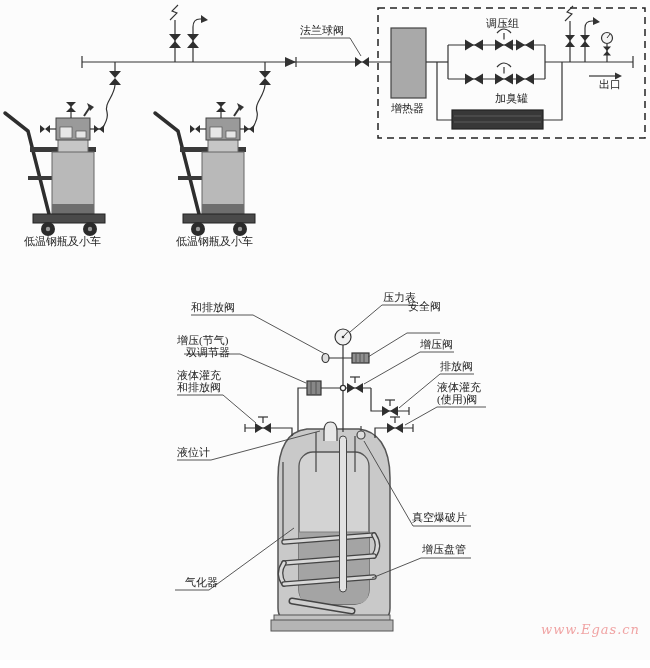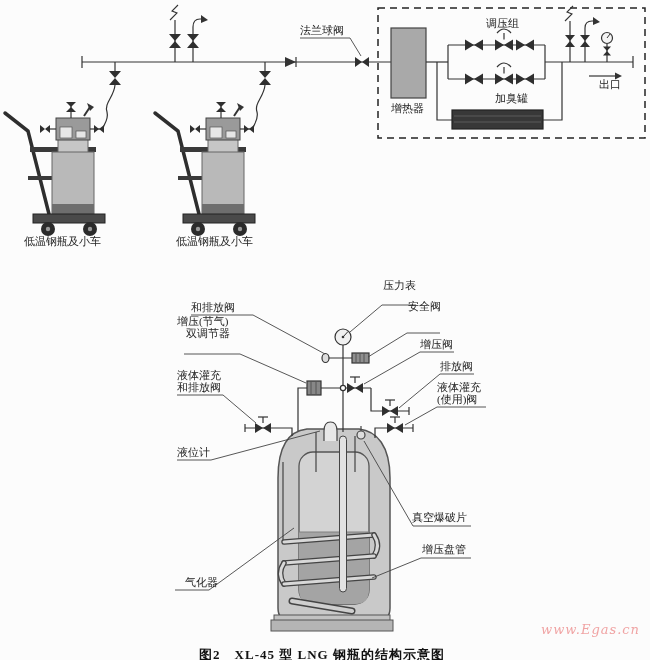--- a/index.html
+++ b/index.html
@@ -237,37 +237,36 @@
 
 <div class="lbl" style="left:300px;top:25px">法兰球阀</div>
 <div class="lbl" style="left:486px;top:18px">调压组</div>
 <div class="lbl" style="left:391px;top:103px">增热器</div>
 <div class="lbl" style="left:495px;top:93px">加臭罐</div>
 <div class="lbl" style="left:599px;top:79px">出口</div>
 <div class="lbl" style="left:24px;top:236px">低温钢瓶及小车</div>
 <div class="lbl" style="left:176px;top:236px">低温钢瓶及小车</div>
 
 <div class="lbl" style="left:191px;top:302px">和排放阀</div>
-<div class="lbl" style="left:383px;top:280px">压力表</div>
+<div class="lbl" style="left:383px;top:292px">压力表</div>
 <div class="lbl" style="left:408px;top:301px">安全阀</div>
-<div class="lbl two" style="left:177px;top:316px">
+<div class="lbl two" style="left:177px;top:335px">
   <span>增压(节气)</span>
   <span class="indent">双调节器</span>
 </div>
 <div class="lbl" style="left:420px;top:339px">增压阀</div>
 <div class="lbl" style="left:440px;top:361px">排放阀</div>
 <div class="lbl two" style="left:437px;top:382px">
   <span>液体灌充</span>
   <span>(使用)阀</span>
 </div>
 <div class="lbl two" style="left:177px;top:370px">
   <span>液体灌充</span>
   <span>和排放阀</span>
 </div>
 <div class="lbl" style="left:177px;top:447px">液位计</div>
 <div class="lbl" style="left:412px;top:512px">真空爆破片</div>
 <div class="lbl" style="left:422px;top:544px">增压盘管</div>
 <div class="lbl" style="left:185px;top:577px">气化器</div>
-<div class="caption" style="top:646px">图2　XL-45 型 LNG 钢瓶的结构示意图</div>
 
 <div id="watermark" style="left:541px;top:622px">www.Egas.cn</div>
 
 </div>
 
 </body></html>

